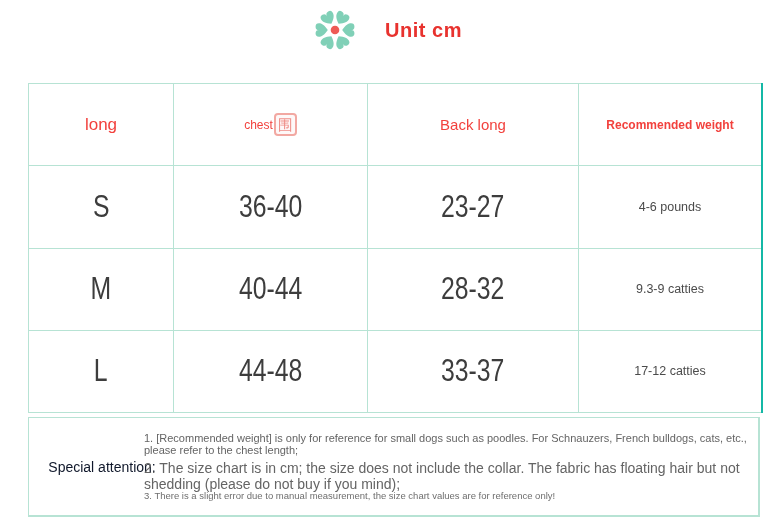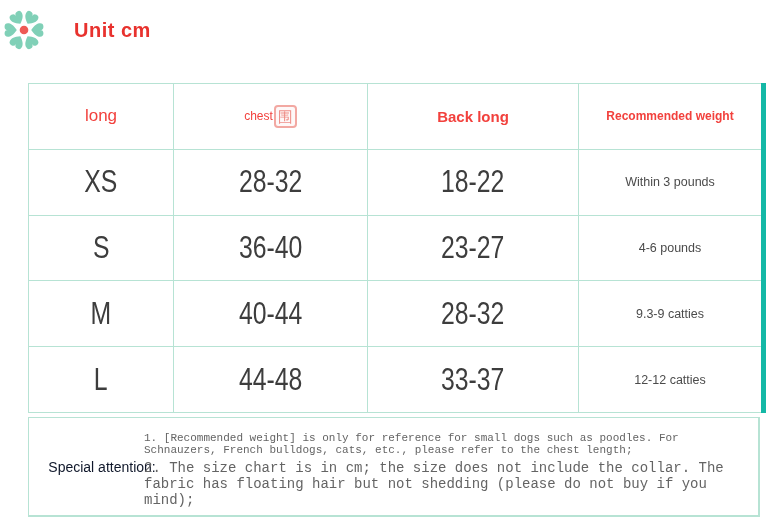--- a/index.html
+++ b/index.html
@@ -6,44 +6,44 @@
   .page{
     position:relative;
     width:773px;height:529px;
     background:#ffffff;
     font-family:"Liberation Sans", sans-serif;
     overflow:hidden;
   }
   
   .top-header{
     position:absolute;top:0;left:0;right:0;height:60px;
-    display:flex;align-items:center;justify-content:flex-start;gap:26px;
+    display:flex;align-items:center;justify-content:center;gap:26px;
   }
   .flower{width:48px;height:48px;}
   .unit-title{
     color:#e8322e;font-size:20px;font-weight:bold;letter-spacing:.5px;
   }
   
   .size-table{
     position:absolute;left:28px;top:83px;width:729px;height:330px;
     border-collapse:collapse;table-layout:fixed;
   }
   .size-table td,.size-table th{
     border:1px solid #b7e3d4;text-align:center;vertical-align:middle;
     padding:0;background:#ffffff;
   }
   .size-table .c1{width:144px;}
   .size-table .c2{width:193px;}
   .size-table .c3{width:210px;}
-  .size-table .c4{width:182px;border-right:5px solid #14b8a6;}
+  .size-table .c4{width:182px;border-right:2px solid #14b8a6;}
   .size-table tr{height:55px;}
   .hdr{color:#f2413d;font-weight:bold;}
   .hdr-size{font-size:17px;font-weight:500;}
   .hdr-chest{font-size:12px;font-weight:400;display:inline-flex;align-items:center;gap:1px;justify-content:center;}
-  .hdr-back{font-size:15px;font-weight:700;}
+  .hdr-back{font-size:15px;font-weight:400;}
   .hdr-weight{font-size:12px;font-weight:bold;}
   .stamp{
     display:inline-block;border:2px solid #f2a8a2;border-radius:4px;
     color:#ef908a;font-size:15px;line-height:1;padding:2px 2px;
     font-weight:400;background:rgba(244,170,165,.08);
   }
   .num{
     display:inline-block;transform:scaleX(.8);
     font-size:31px;color:#3d3d3d;font-weight:400;letter-spacing:0;
     white-space:nowrap;
@@ -53,21 +53,21 @@
   .notes-box{
     position:absolute;left:28px;top:417px;width:732px;height:100px;
     border:1px solid #b7e3d4;border-right:2px solid #b7e3d4;border-bottom:2px solid #b7e3d4;
     box-sizing:border-box;background:#ffffff;
   }
   .notes-label{
     position:absolute;left:20px;top:0;height:100%;width:106px;
     display:flex;align-items:center;justify-content:center;
     color:#0f172a;font-size:14px;font-weight:500;white-space:nowrap;
   }
-  .notes-list{position:absolute;left:115px;right:11px;top:0;height:100%;font-family:Liberation Mono, monospace;}
+  .notes-list{position:absolute;left:115px;right:11px;top:0;height:100%;}
   .note{position:absolute;left:0;right:0;color:#646464;}
   .note-1{top:14px;font-size:11px;}
   .note-2{top:42px;font-size:14px;}
   .note-3{top:72px;font-size:9.5px;color:#6e6e6e;}
 </style>
 </head>
 <body>
 
 <div class="page">
 
@@ -96,47 +96,42 @@
       <th class="c2 hdr">
         <span class="hdr-chest">
           <span>chest</span>
           <span class="stamp">围</span>
         </span>
       </th>
       <th class="c3 hdr hdr-back">Back long</th>
       <th class="c4 hdr hdr-weight">Recommended weight</th>
     </tr>
     <tr>
-      <td class="c1"><span class="num">XS</span></td>
-      <td class="c2"><span class="num">28-32</span></td>
-      <td class="c3"><span class="num">18-22</span></td>
-      <td class="c4 weight-cell">Within 3 pounds</td>
-    </tr>
-    <tr>
       <td class="c1"><span class="num">S</span></td>
       <td class="c2"><span class="num">36-40</span></td>
       <td class="c3"><span class="num">23-27</span></td>
       <td class="c4 weight-cell">4-6 pounds</td>
     </tr>
     <tr>
       <td class="c1"><span class="num">M</span></td>
       <td class="c2"><span class="num">40-44</span></td>
       <td class="c3"><span class="num">28-32</span></td>
       <td class="c4 weight-cell">9.3-9 catties</td>
     </tr>
     <tr>
       <td class="c1"><span class="num">L</span></td>
       <td class="c2"><span class="num">44-48</span></td>
       <td class="c3"><span class="num">33-37</span></td>
-      <td class="c4 weight-cell">12-12 catties</td>
+      <td class="c4 weight-cell">17-12 catties</td>
     </tr>
   </tbody>
     </table>
 
   <div class="notes-box">
     <div class="notes-label">Special attention:</div>
     <div class="notes-list">
       <div class="note note-1">1. [Recommended weight] is only for reference for small dogs such as poodles. For Schnauzers, French bulldogs, cats, etc., please refer to the chest length;</div>
       <div class="note note-2">2. The size chart is in cm; the size does not include the collar. The fabric has floating hair but not shedding (please do not buy if you mind);</div>
+      <div class="note note-3">3. There is a slight error due to manual measurement, the size chart values are for reference only!</div>
     </div>
   </div>
 
 </div>
 
 </body></html>

